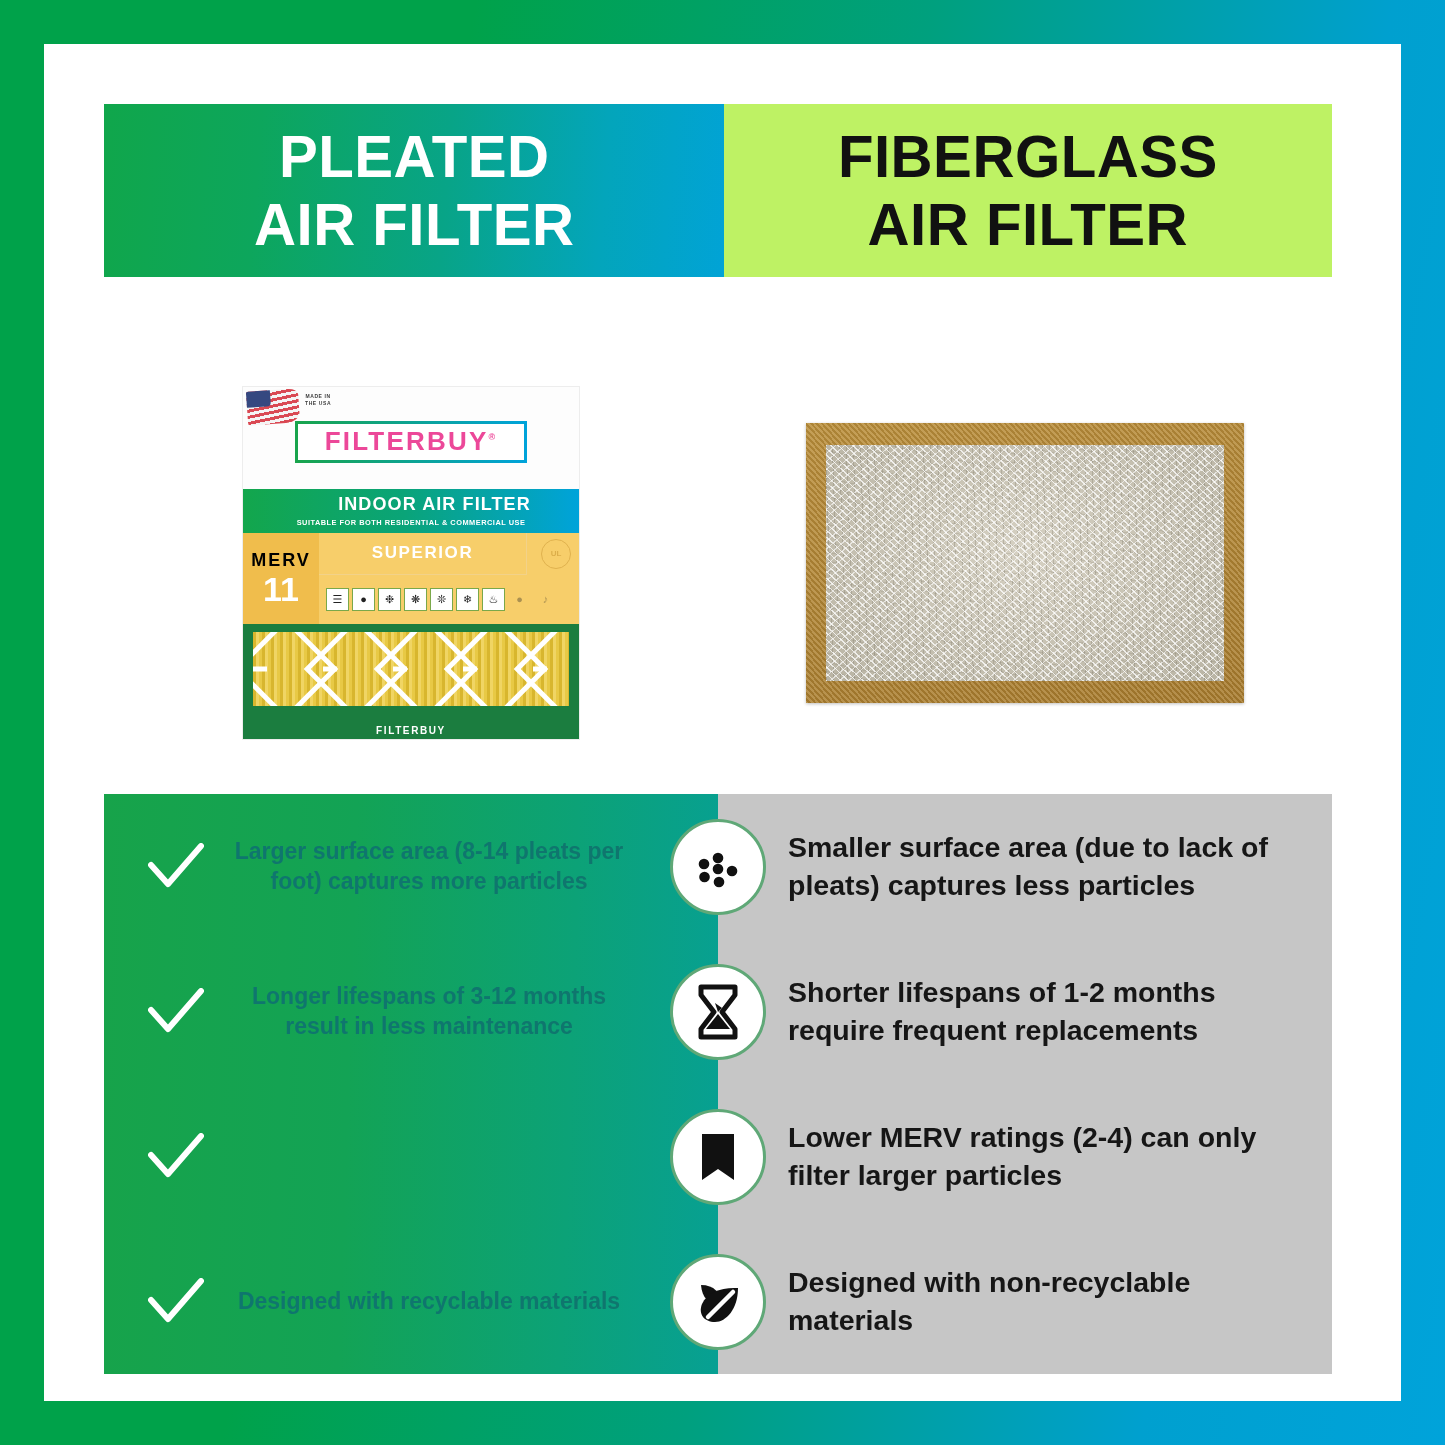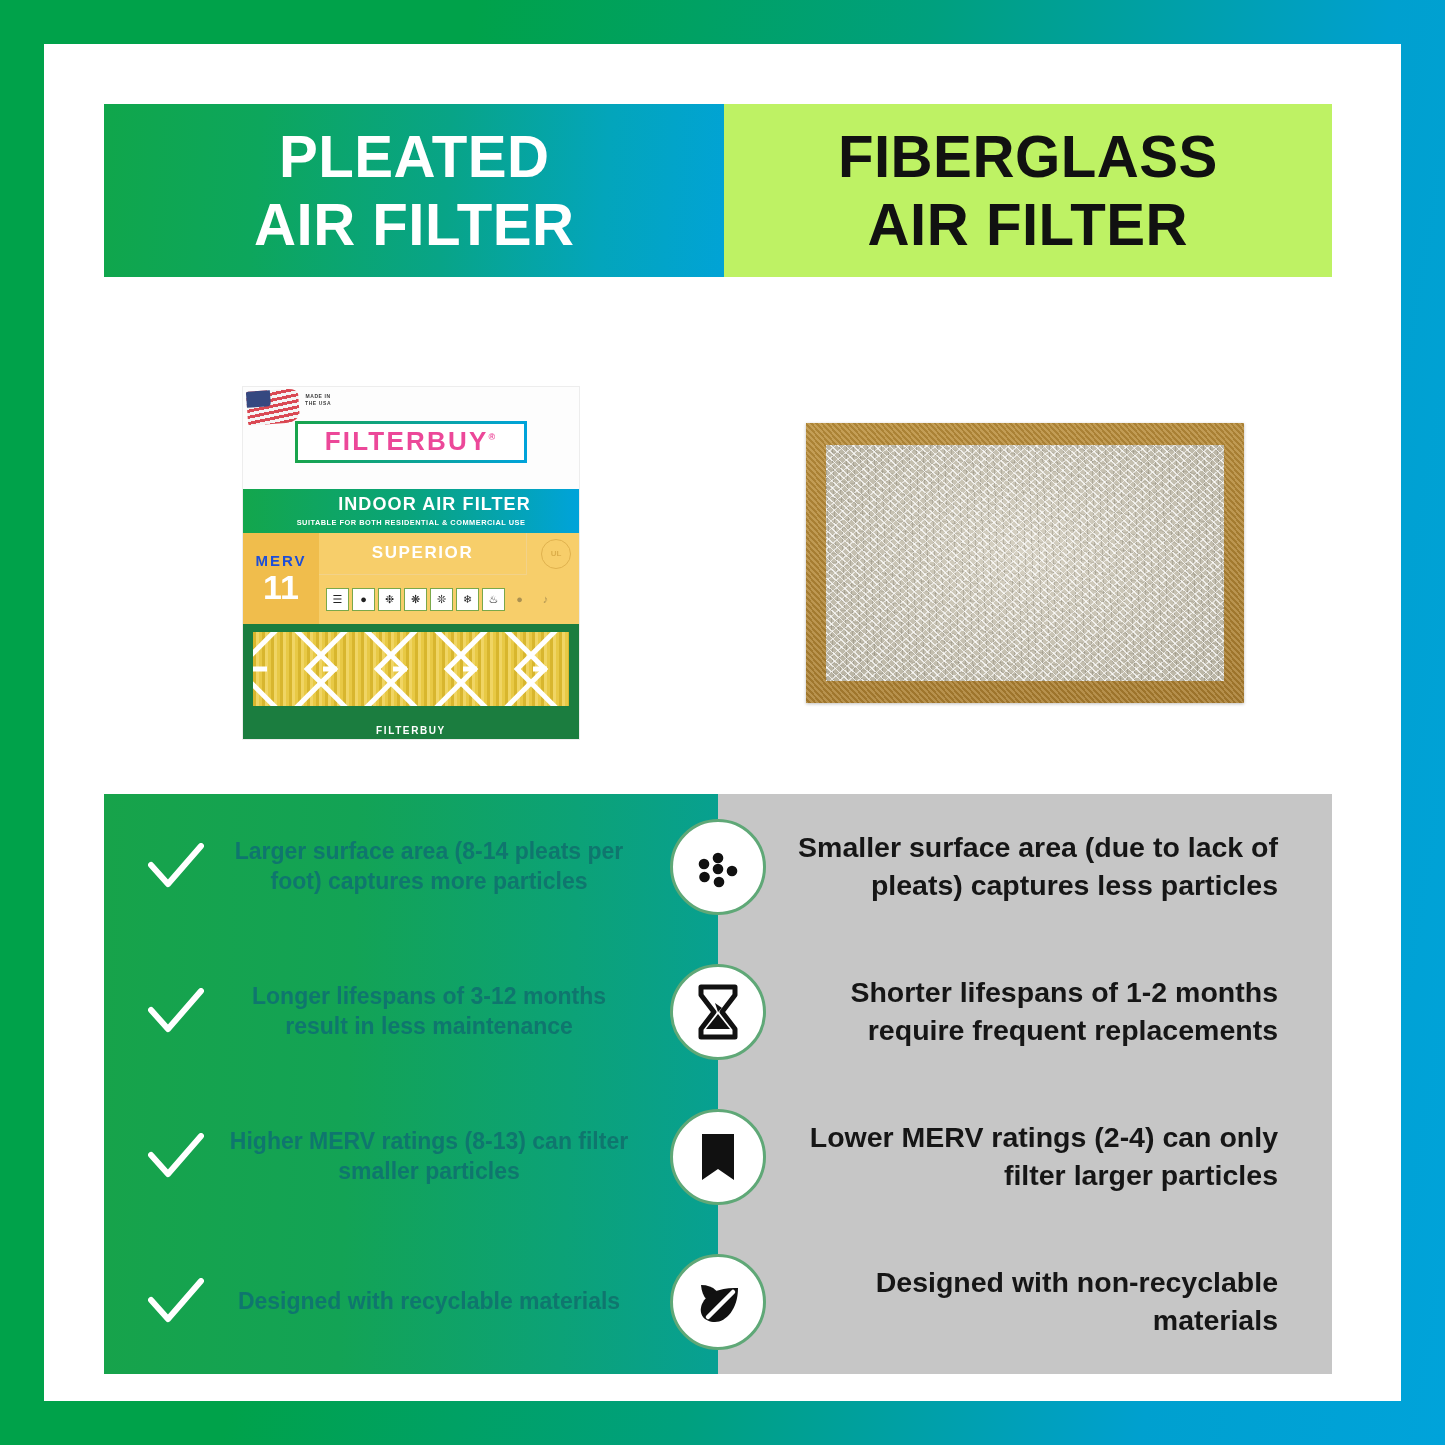--- a/index.html
+++ b/index.html
@@ -128,21 +128,21 @@
   .fb-gold {
     position: absolute; left: 0; top: 146px; width: 100%; height: 91px;
     background: #f7ce6a;
   }
   .fb-merv {
     position: absolute; left: 0; top: 0; width: 76px; height: 100%;
     background: #f0bd4c;
     display: flex; flex-direction: column;
     align-items: center; justify-content: center;
   }
-  .fb-merv-label { color:#1d4ed8; font-weight:700; font-size:15px; letter-spacing:2px; }
+  .fb-merv-label { color:#000000; font-weight:700; font-size:18px; letter-spacing:2px; }
   .fb-merv-value { color:#ffffff; font-weight:700; font-size:34px; line-height:1; margin-top:1px; }
   .fb-superior {
     position: absolute; left: 76px; top: 0; width: 208px; height: 42px;
     display:flex; align-items:center; justify-content:center;
     border-bottom: 1px solid #f2d289; border-right: 1px solid #f2d289;
     color: #ffffff; font-weight: 700; font-size: 17px; letter-spacing: 1.6px;
   }
   .fb-seal {
     position: absolute; right: 8px; top: 6px; width: 30px; height: 30px;
     border-radius: 50%; border: 1.5px solid #e0b24e;
@@ -257,21 +257,21 @@
   .cell-right {
     justify-content: center;
     padding: 0 54px 0 70px;
   }
   .txt-right {
     width: 100%;
     color: #161616;
     font-weight: 700;
     font-size: 28.5px;
     line-height: 1.30;
-    text-align: right;
+    text-align: left;
   }
 
   
   .badge {
     position: absolute;
     left: 614px; top: 50%;
     transform: translate(-50%, -50%);
     width: 96px; height: 96px;
     border-radius: 50%;
     background: #ffffff;
@@ -415,21 +415,20 @@
           </div>
         </div>
 
         <div class="row">
           <div class="cell cell-left">
             <div class="check">
               <svg width="56" height="48" viewBox="0 0 56 48">
                   <path d="M3 22 L20 41 L53 3" fill="none" stroke="#ffffff" stroke-width="6" stroke-linecap="round" stroke-linejoin="round"></path>
                 </svg>
             </div>
-            <div class="txt-left">Higher MERV ratings (8-13) can filter smaller particles</div>
           </div>
           <div class="badge">
             <svg width="54" height="58" viewBox="0 0 54 58">
               <path d="M11 6 H43 V52 L27 41 L11 52 Z" fill="#111"></path>
             </svg>
           </div>
           <div class="cell cell-right">
             <div class="txt-right">Lower MERV ratings (2-4) can only filter larger particles</div>
           </div>
         </div>

